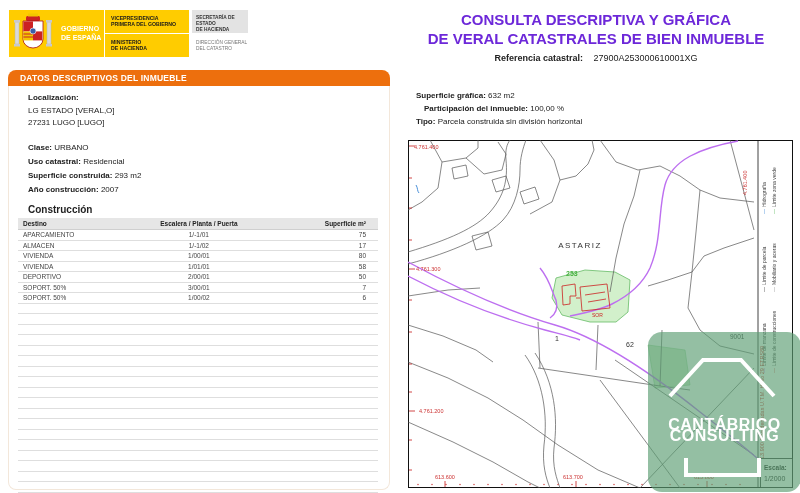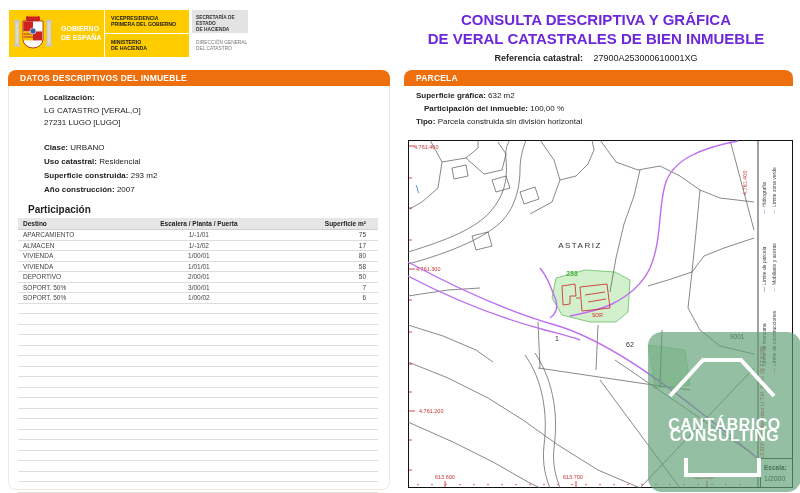--- a/index.html
+++ b/index.html
@@ -29,21 +29,21 @@
   .ref-line .lbl{font-weight:bold;margin-right:8px;}
 
   
   .panel-bar{position:absolute;height:16px;background:#ED6F0D;border-radius:8px 8px 0 0;
              color:#fff;font-weight:bold;font-size:8.5px;line-height:16px;
              padding-left:12px;box-sizing:border-box;letter-spacing:.2px;}
   .lp-bar{left:8px;top:70px;width:382px;}
   .rp-bar{left:404px;top:70px;width:389px;}
   .lp-body{position:absolute;left:8px;top:86px;width:382px;height:404px;
            border:1px solid #f3e7da;border-top:none;border-radius:0 0 8px 8px;box-sizing:border-box;}
-  .fline{position:absolute;left:35px;font-size:8px;white-space:nowrap;}
+  .fline{position:absolute;left:19px;font-size:8px;white-space:nowrap;}
   .fline .lbl{font-weight:bold;}
   .rp-fline{position:absolute;font-size:8px;white-space:nowrap;}
   .rp-fline .lbl{font-weight:bold;}
   .constr-head{position:absolute;left:19px;top:118px;font-size:10px;font-weight:bold;}
 
   
   .ctable{position:absolute;left:9px;top:132px;width:360px;border-collapse:collapse;
           font-size:6.5px;}
   .ctable th{background:#E6E6E6;font-weight:bold;text-align:left;height:11px;
              padding:0 0 0 5px;color:#222;border-bottom:1px solid #cfcfcf;}
@@ -121,31 +121,31 @@
     <div class="ref-line">
       <span class="lbl">Referencia catastral:</span>
       <span>27900A253000610001XG</span>
     </div>
   </div>
 
   <div class="panel-bar lp-bar">DATOS DESCRIPTIVOS DEL INMUEBLE</div>
   <div class="lp-body">
     <div class="fline" style="top:7px;">
       <span class="lbl">Localización:</span></div>
-    <div class="fline" style="top:20px;">LG CATASTRO [VERAL,O]</div>
+    <div class="fline" style="top:20px;">LG ESTADO [VERAL,O]</div>
     <div class="fline" style="top:32px;">27231 LUGO [LUGO]</div>
     <div class="fline" style="top:57px;">
       <span class="lbl">Clase:</span> <span>URBANO</span></div>
     <div class="fline" style="top:71px;">
       <span class="lbl">Uso catastral:</span> <span>Residencial</span></div>
     <div class="fline" style="top:85px;">
       <span class="lbl">Superficie construida:</span> <span>293 m2</span></div>
     <div class="fline" style="top:99px;">
       <span class="lbl">Año construcción:</span> <span>2007</span></div>
-    <div class="constr-head">Participación</div>
+    <div class="constr-head">Construcción</div>
     <table class="ctable">
       <thead>
         <tr>
           <th>Destino</th>
           <th class="c2">Escalera / Planta / Puerta</th>
           <th class="c3">Superficie m²</th>
         </tr>
       </thead>
       <tbody id="ctbody">
           <tr>
@@ -275,21 +275,20 @@
           </tr>
           <tr>
             <td>&nbsp;</td>
             <td>&nbsp;</td>
             <td>&nbsp;</td>
           </tr>
         </tbody>
     </table>
   </div>
 
-  <div class="panel-bar rp-bar">PARCELA</div>
   <div class="rp-fline" style="left:416px;top:91px;">
     <span class="lbl">Superficie gráfica:</span> <span>632 m2</span></div>
   <div class="rp-fline" style="left:416px;top:104px;padding-left:8px;">
     <span class="lbl">Participación del inmueble:</span> <span>100,00 %</span></div>
   <div class="rp-fline" style="left:416px;top:117px;">
     <span class="lbl">Tipo:</span> <span>Parcela construida sin división horizontal</span></div>
 
   <div class="map-frame">
     <svg width="385" height="348" viewBox="0 0 385 348">
       <rect x="0.5" y="0.5" width="384" height="347" fill="none" stroke="#111" stroke-width="1"></rect>

